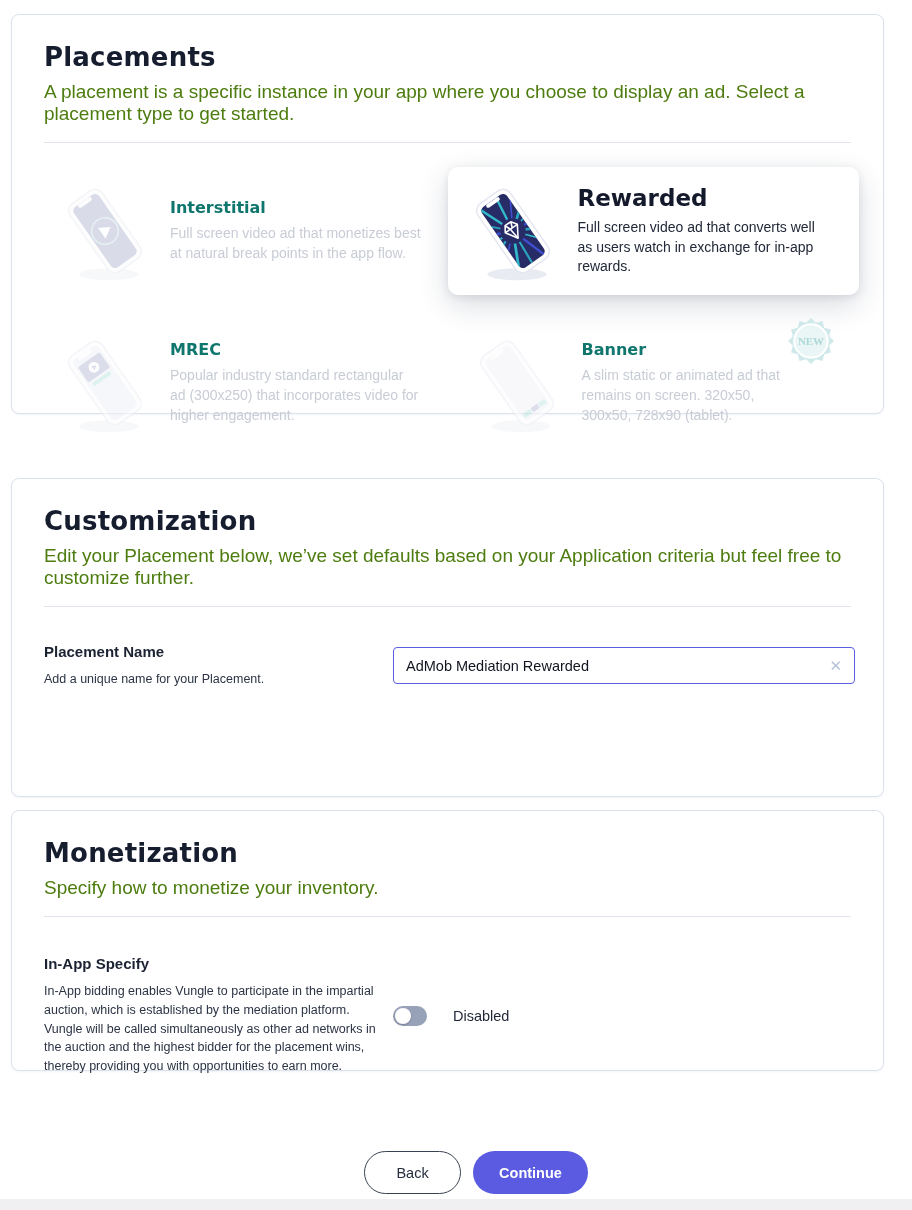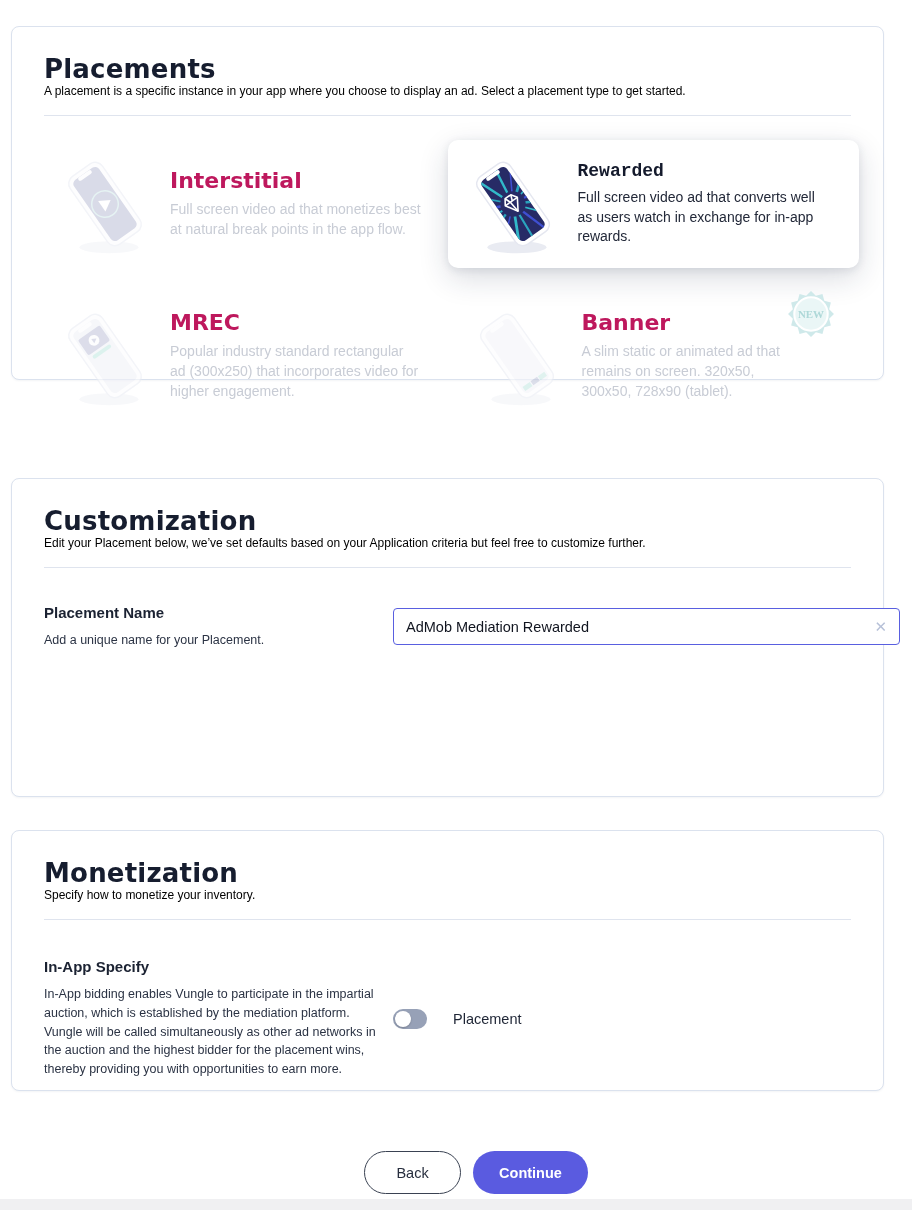--- a/index.html
+++ b/index.html
@@ -6,62 +6,62 @@
   html,body { margin:0; padding:0; }
   body {
     width:912px; height:1210px; position:relative; background:#ffffff;
     font-family:"Liberation Sans", sans-serif; color:#1b2232; overflow:hidden;
   }
   .card {
     position:absolute; left:11px; width:873px; background:#fff;
     border:1px solid #dbe2ee; border-radius:8px;
     box-shadow:0 1px 2px rgba(25,35,70,.05);
   }
-  #card-placements { top:26px; height:354px; }
+  #card-placements { top:14px; height:400px; }
   #card-customization { top:478px; height:319px; }
-  #card-monetization { top:830px; height:261px; }
+  #card-monetization { top:810px; height:261px; }
 
   .card-head { padding:27px 32px 0; }
   .card-title {
     margin:0; font-family:"DejaVu Sans", sans-serif; font-weight:800;
     font-size:26px; letter-spacing:.2px; color:#161d2f;
   }
-  .card-sub { font-size:12px; color:#000000; }
+  .card-sub { margin-top:9px; font-size:19px; color:#4d7c0f; }
   .divider { margin:17px 32px 0; border-top:1px solid #dfe4ee; }
 
   
   .tiles {
     margin:18px 24px 0; display:grid; grid-template-columns:1fr 1fr;
     grid-row-gap:12px;
   }
   .tile { position:relative; display:flex; align-items:center; height:140px; padding:0 10px; cursor:pointer; }
   .tile.selected {
     background:#fff; border-radius:10px; align-self:center;
     box-shadow:0 10px 30px rgba(25,35,70,.16), 0 2px 8px rgba(25,35,70,.10);
     height:128px; padding:0 14px 0 6px;
   }
   .tile-illus { width:118px; height:118px; flex:0 0 118px; }
   .tile.faded .tile-illus { opacity:.6; }
   .tile-text { padding-left:6px; }
-  .tile-title { font-family:"DejaVu Sans", sans-serif; font-weight:700; font-size:22px; color:#be185d; }
-  .tile.selected .tile-title { color:#141a2c; font-size:18px;font-family:Liberation Mono, monospace; }
+  .tile-title { font-family:"DejaVu Sans", sans-serif; font-weight:700; font-size:16px; color:#0f766e; }
+  .tile.selected .tile-title { color:#141a2c; font-size:23px; }
   .tile-desc { margin-top:7px; font-size:14px; line-height:1.42; color:#c8ccd5; max-width:252px; }
   .tile.selected .tile-desc { color:#222838; max-width:250px; }
   .tile-desc.narrow { max-width:218px; }
   .badge { position:absolute; top:4px; right:24px; width:48px; height:48px; }
 
   
   .form-row { display:flex; padding:0 32px; align-items:center; }
   .row-left { flex:0 0 349px; }
   .row-right { flex:1; }
   .field-label { font-size:15px; font-weight:700; color:#1b2232; }
   .field-help { margin-top:10px; font-size:12.5px; line-height:1.5; color:#2b3344; max-width:332px; }
 
   .input-wrap {
-    display:flex; align-items:center; width:507px; height:37px;
+    display:flex; align-items:center; width:462px; height:37px;
     border:1px solid #595fe0; border-radius:4px; background:#fff; padding:0 12px;
   }
   .input-wrap input {
     flex:1; border:none; outline:none; font-family:"Liberation Sans",sans-serif;
     font-size:14.5px; color:#10141f; background:transparent; padding:0;
   }
   .clear-x { color:#b7c1d8; font-size:15px; cursor:pointer; line-height:1; padding-left:8px; }
 
   .radio-row { display:flex; align-items:center; gap:14px; cursor:pointer; }
   .radio {
@@ -258,21 +258,21 @@
   <div class="form-row" style="margin-top:38px;">
     <div class="row-left">
       <div class="field-label">In-App Specify</div>
       <div class="field-help">In-App bidding enables Vungle to participate in the impartial auction, which is established by the mediation platform. Vungle will be called simultaneously as other ad networks in the auction and the highest bidder for the placement wins, thereby providing you with opportunities to earn more.</div>
     </div>
     <div class="row-right">
       <div class="toggle-row" style="margin-top:2px;">
         <div class="toggle">
           <div class="knob"></div>
         </div>
-        <span class="toggle-state">Placement</span>
+        <span class="toggle-state">Disabled</span>
       </div>
     </div>
   </div>
 </section>
 
 <div class="footer">
   <button class="btn btn-back">Back</button>
   <button class="btn btn-continue">Continue</button>
 </div>
 

